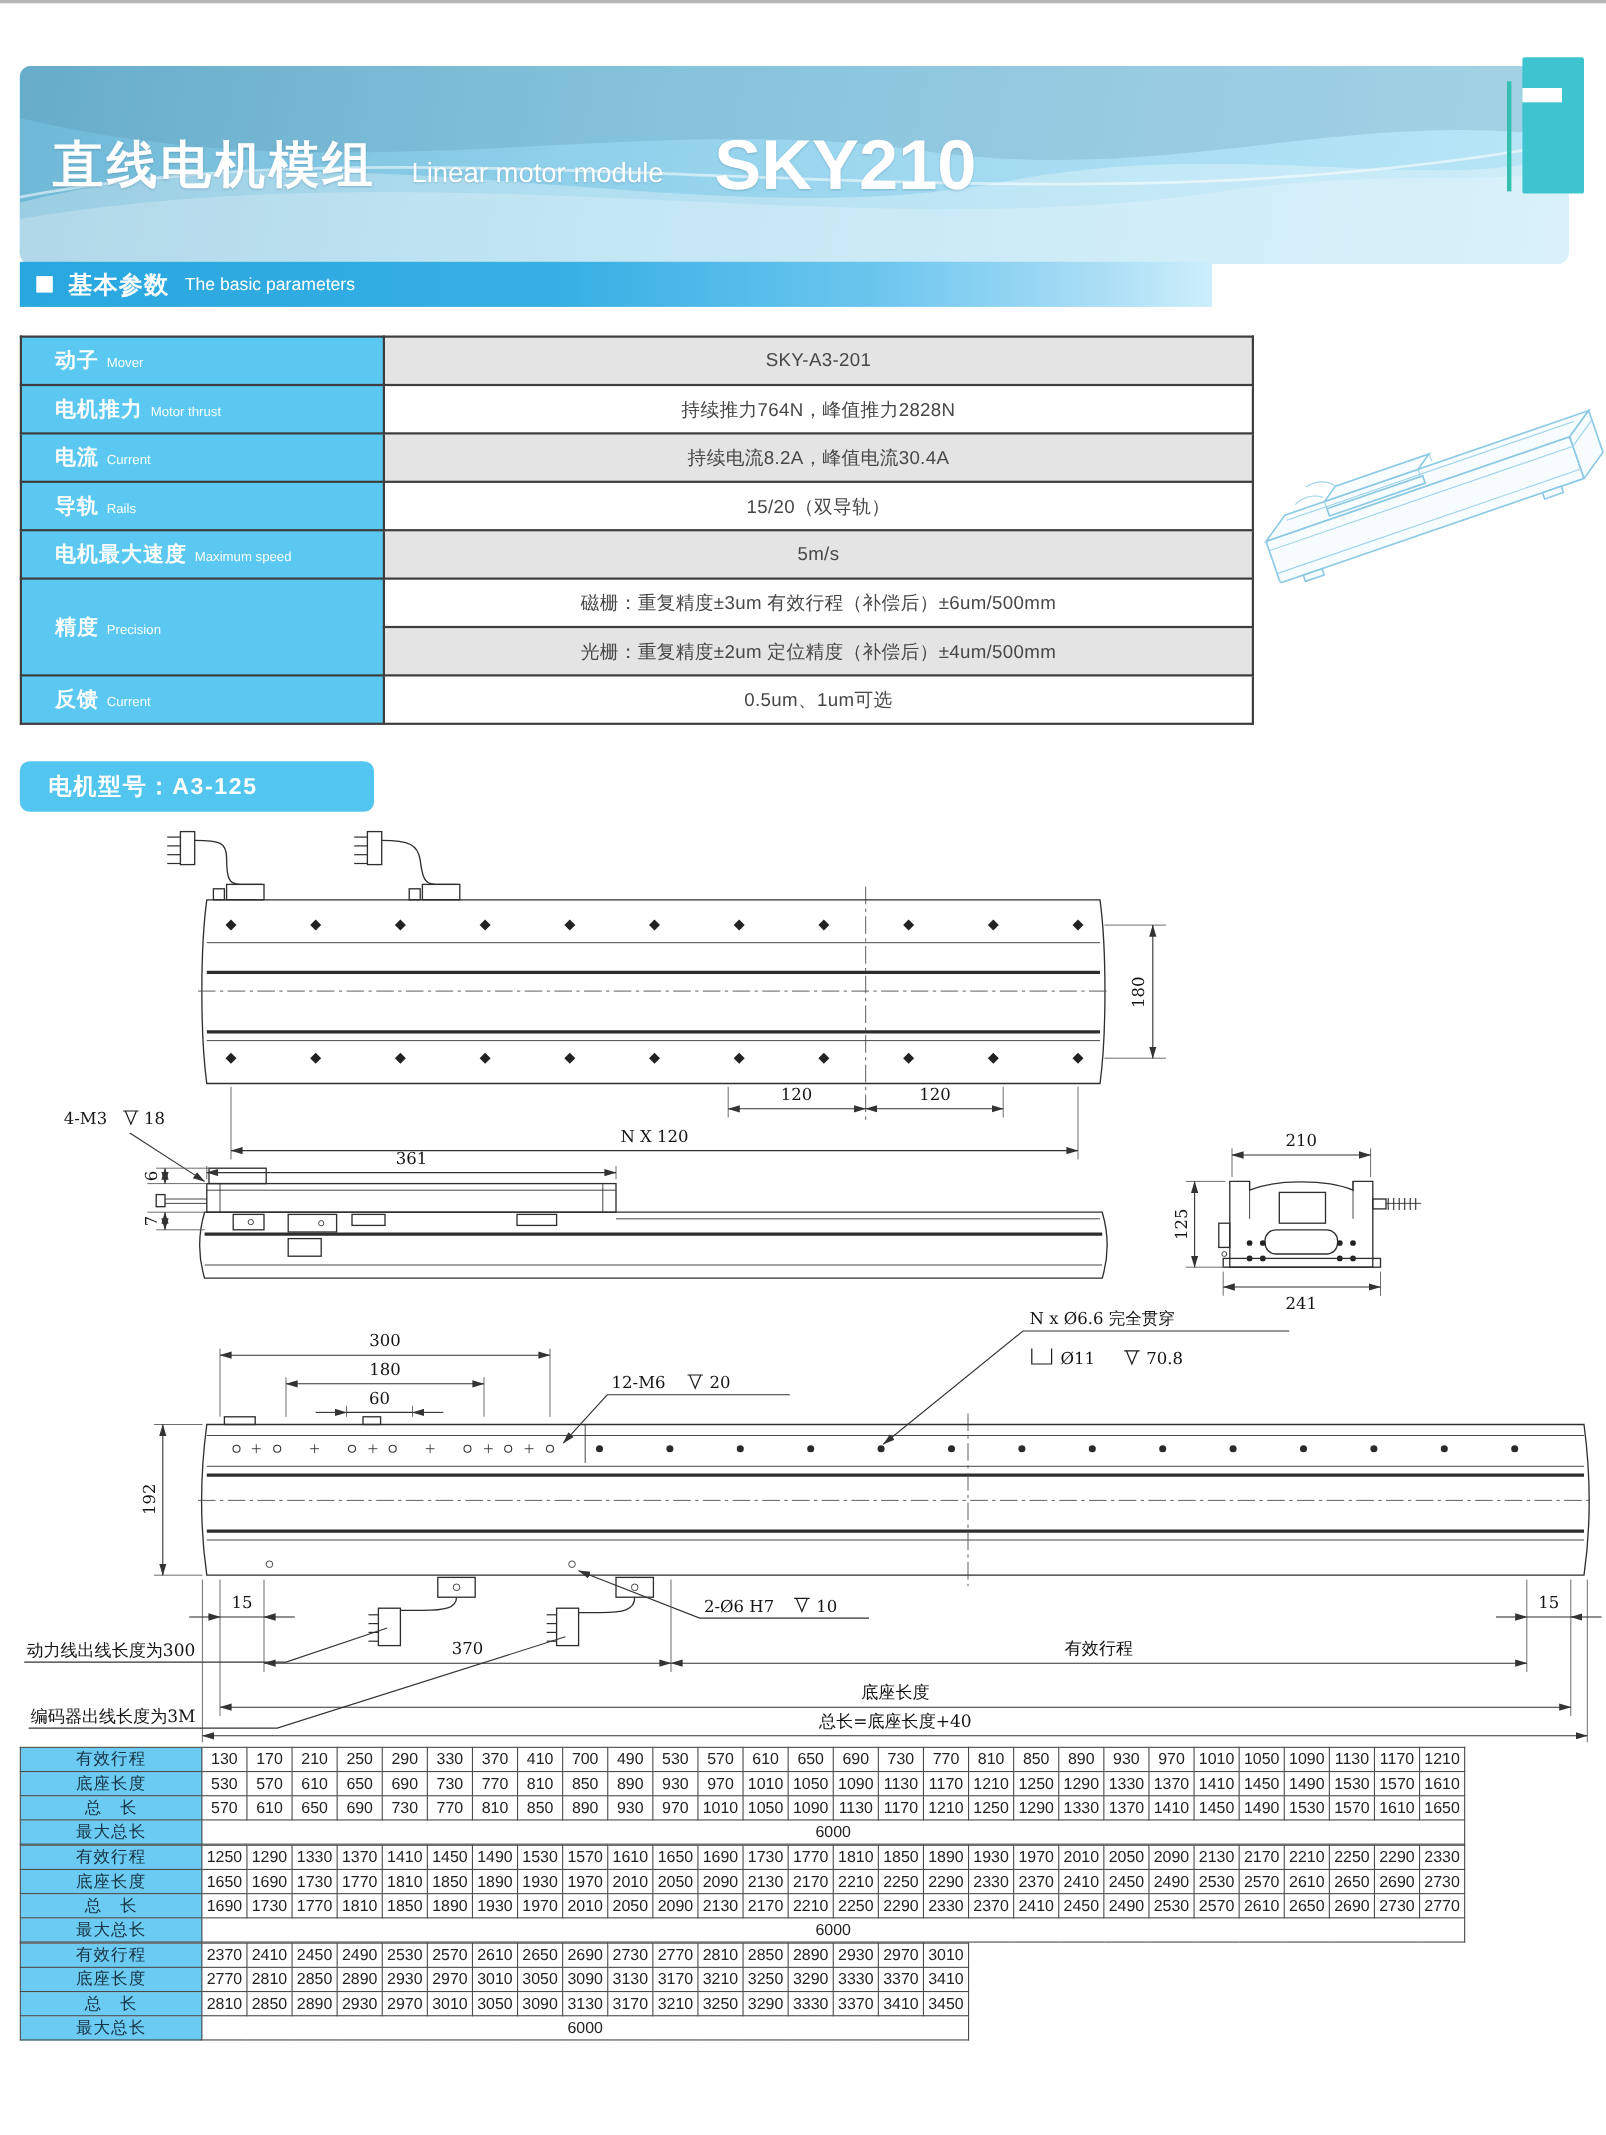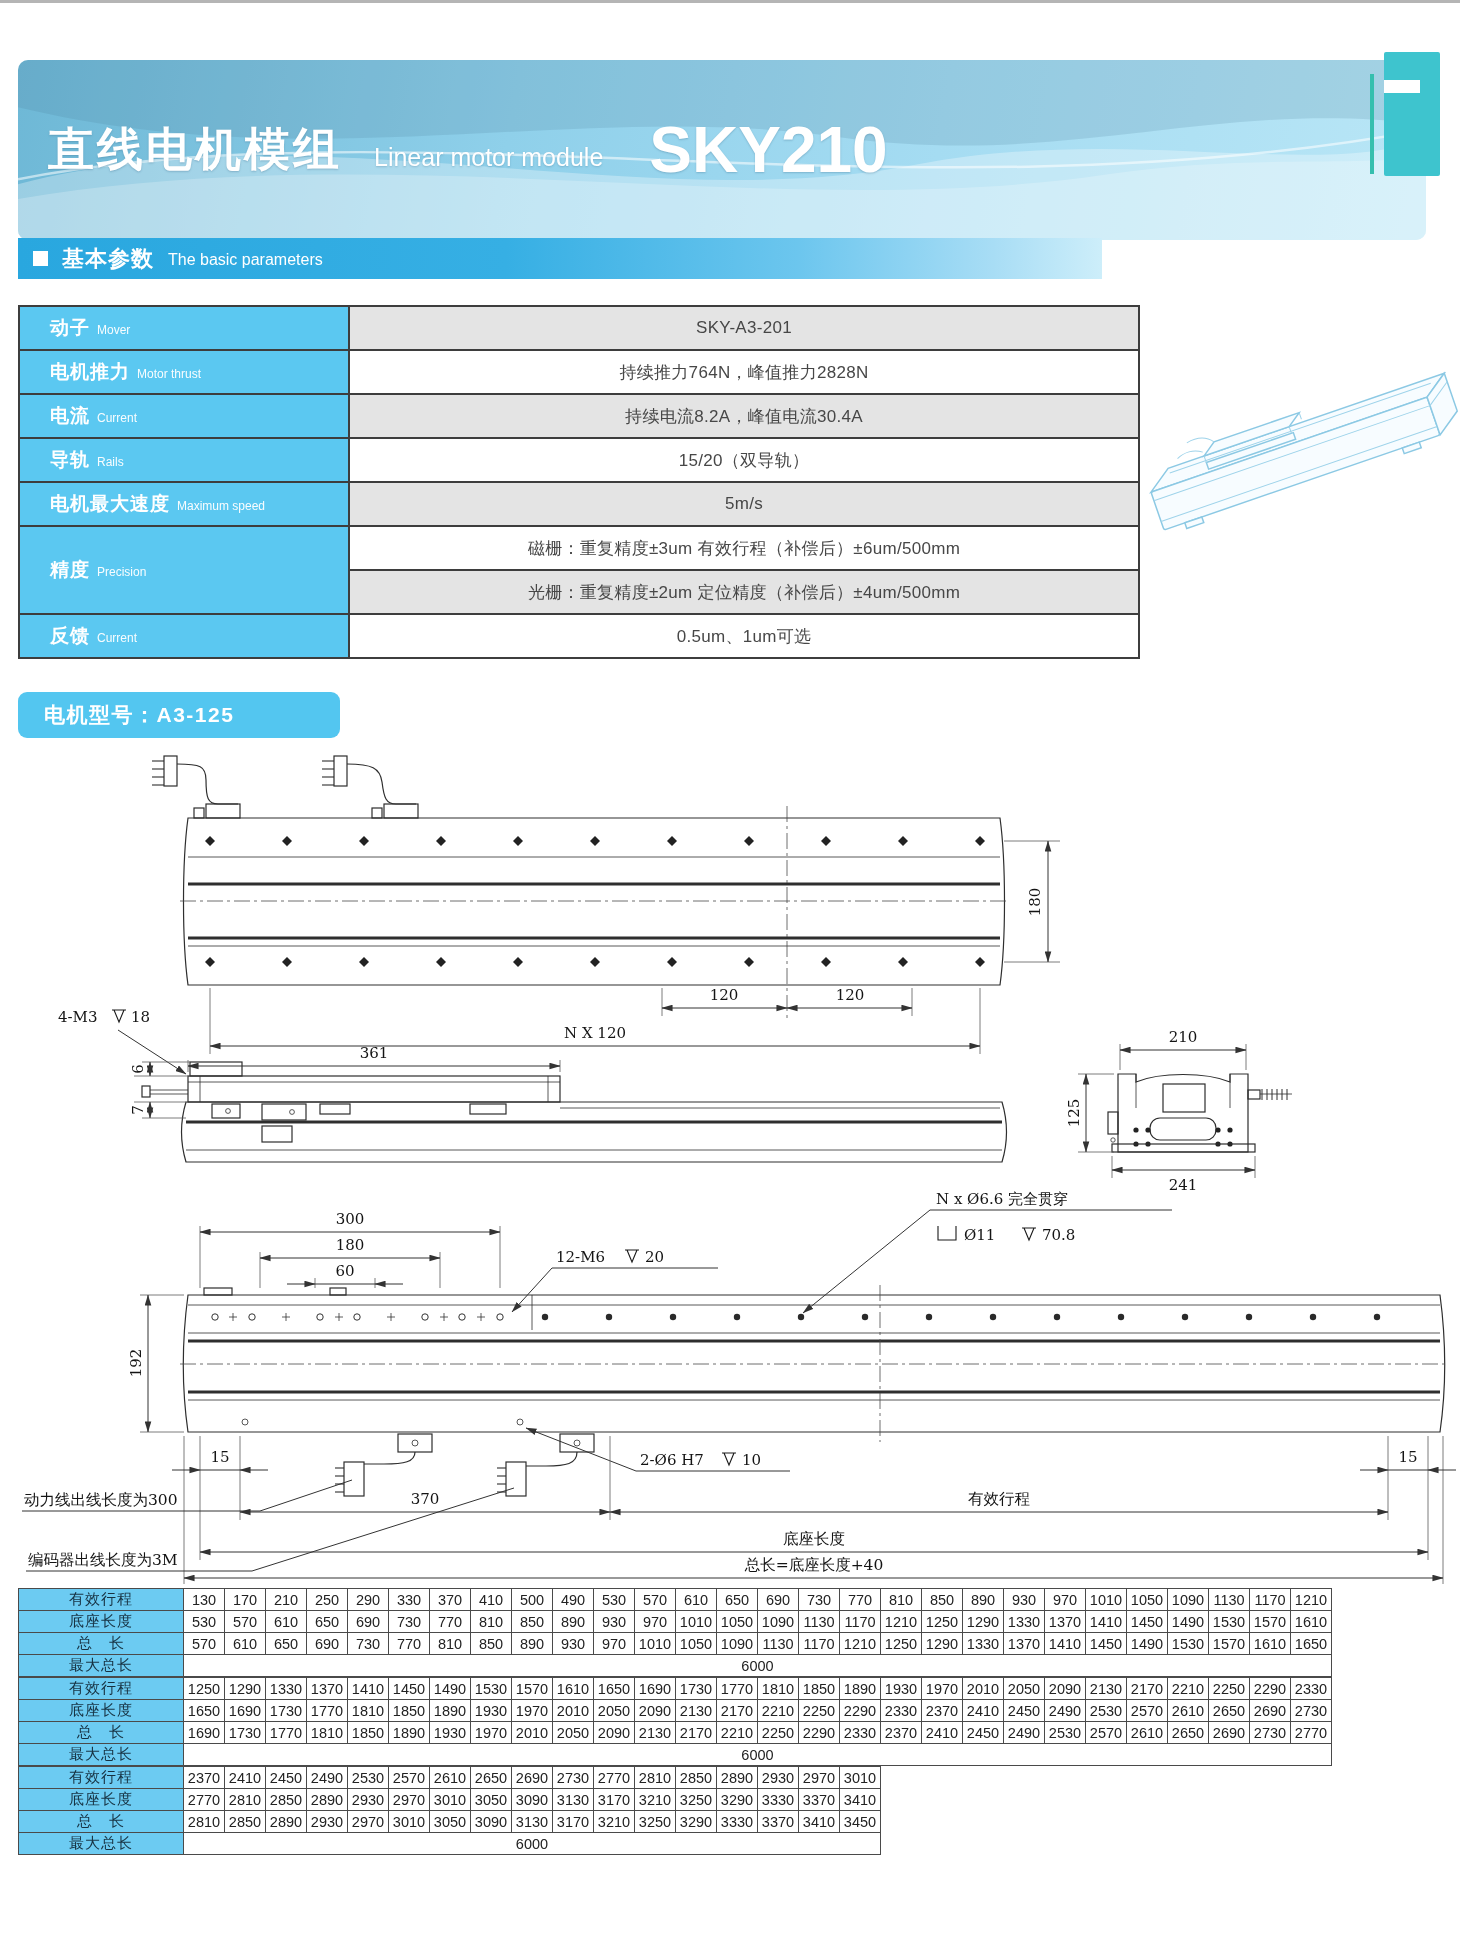--- a/index.html
+++ b/index.html
@@ -411,21 +411,21 @@
         <tr>
           <td class="dlbl">有效行程</td>
           <td class="dval">130</td>
           <td class="dval">170</td>
           <td class="dval">210</td>
           <td class="dval">250</td>
           <td class="dval">290</td>
           <td class="dval">330</td>
           <td class="dval">370</td>
           <td class="dval">410</td>
-          <td class="dval">500</td>
+          <td class="dval">700</td>
           <td class="dval">490</td>
           <td class="dval">530</td>
           <td class="dval">570</td>
           <td class="dval">610</td>
           <td class="dval">650</td>
           <td class="dval">690</td>
           <td class="dval">730</td>
           <td class="dval">770</td>
           <td class="dval">810</td>
           <td class="dval">850</td>

